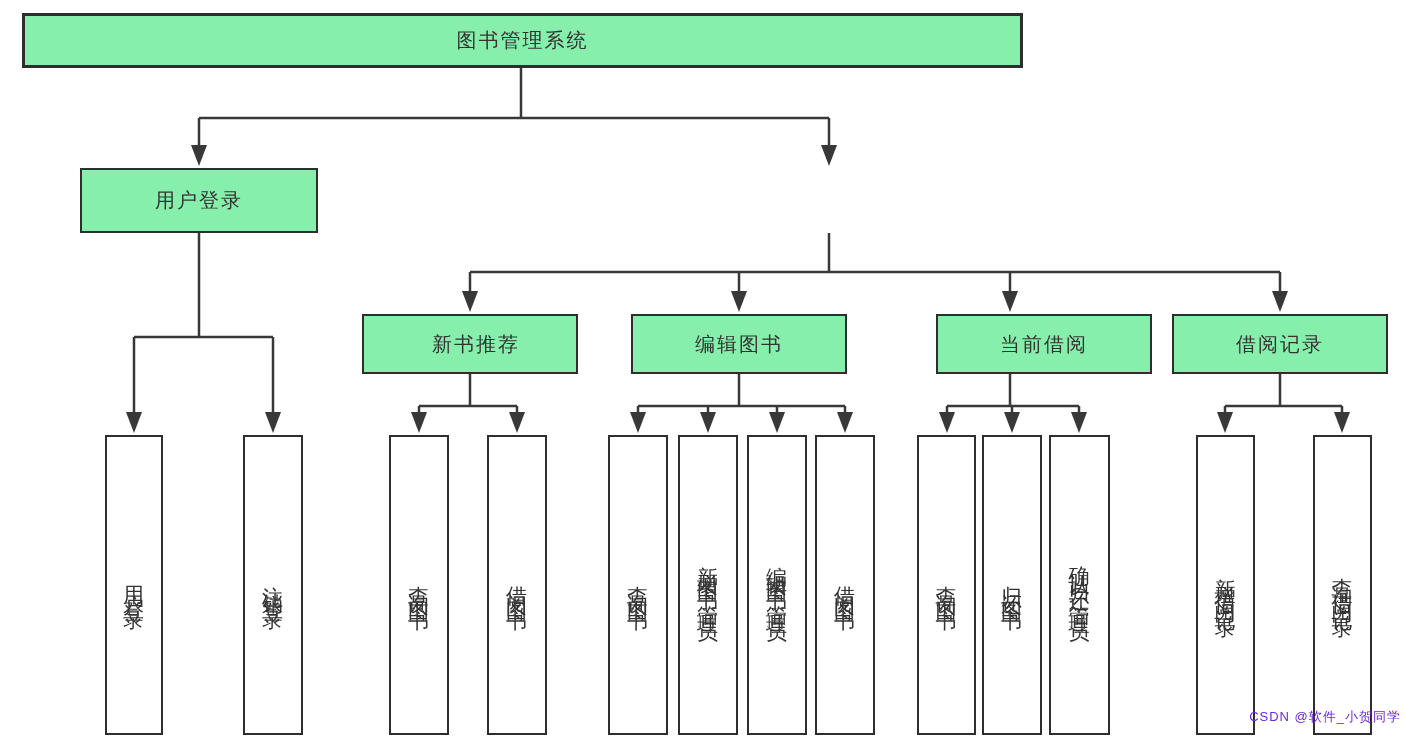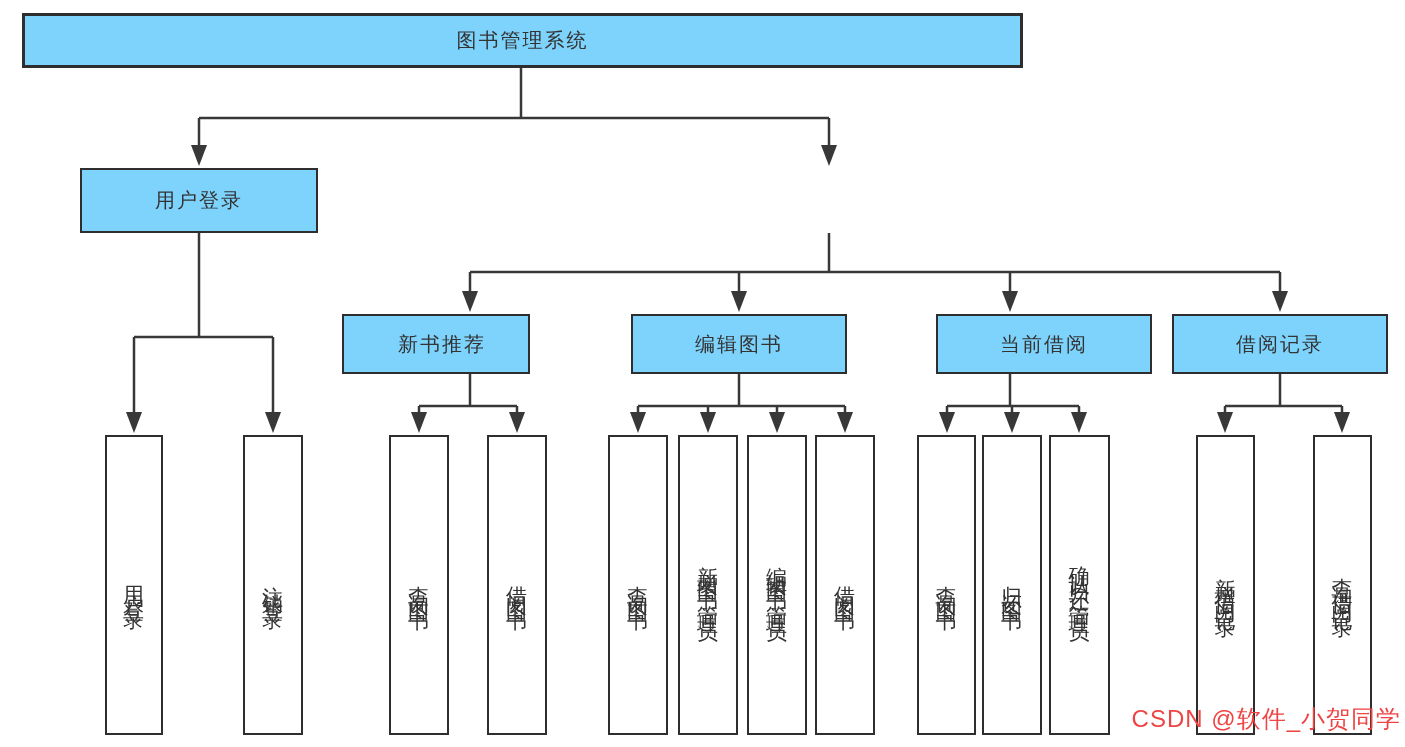--- a/index.html
+++ b/index.html
@@ -14,21 +14,21 @@
   }
   #connector-layer {
     position: absolute;
     left: 0; top: 0;
     width: 1405px; height: 747px;
     z-index: 1;
   }
   .hnode {
     position: absolute;
     box-sizing: border-box;
-    background: #7dd3fc;
+    background: #86efac;
     border: 2px solid #2e2e2e;
     display: flex;
     align-items: center;
     justify-content: center;
     font-size: 20px;
     letter-spacing: 2px;
     z-index: 2;
     white-space: nowrap;
   }
   .root {
@@ -46,23 +46,23 @@
     writing-mode: vertical-rl;
     text-orientation: mixed;
     font-size: 21px;
     letter-spacing: 8px;
     line-height: 1;
     z-index: 2;
   }
   .watermark {
     position: absolute;
     right: 4px;
-    bottom: 12px;
-    font-size: 24px;
-    color: #ef4444;
+    bottom: 21px;
+    font-size: 13px;
+    color: #6d28d9;
     letter-spacing: 1px;
     z-index: 3;
     white-space: nowrap;
   }
   .cline { stroke: #383838; stroke-width: 2.5; fill: none; }
   .chead { fill: #383838; stroke: none; }
 </style>
 </head>
 <body>
 
@@ -115,21 +115,21 @@
       <path class="cline" d="M1280,374 V406 M1225,406 H1342 M1225,406 V415 M1342,406 V415"></path>
       <polygon class="chead" points="1225,433 1217,412 1233,412"></polygon>
       <polygon class="chead" points="1342,433 1334,412 1350,412"></polygon>
     </g>
   </svg>
 
   <div class="hnode root" style="left:22px; top:13px; width:1001px; height:55px;">图书管理系统</div>
 
   <div class="hnode" style="left:80px; top:168px; width:238px; height:65px;">用户登录</div>
 
-  <div class="hnode" style="left:342px; top:314px; width:188px; height:60px;padding-left:12px;">新书推荐</div>
+  <div class="hnode" style="left:362px; top:314px; width:216px; height:60px;padding-left:12px;">新书推荐</div>
   <div class="hnode" style="left:631px; top:314px; width:216px; height:60px;">编辑图书</div>
   <div class="hnode" style="left:936px; top:314px; width:216px; height:60px;">当前借阅</div>
   <div class="hnode" style="left:1172px; top:314px; width:216px; height:60px;">借阅记录</div>
 
   <div class="vnode" style="left:105px; top:435px; width:58px; height:300px;">用户登录</div>
   <div class="vnode" style="left:243px; top:435px; width:60px; height:300px;">注销登录</div>
 
   <div class="vnode" style="left:389px; top:435px; width:60px; height:300px;">查询图书</div>
   <div class="vnode" style="left:487px; top:435px; width:60px; height:300px;">借阅图书</div>
 

